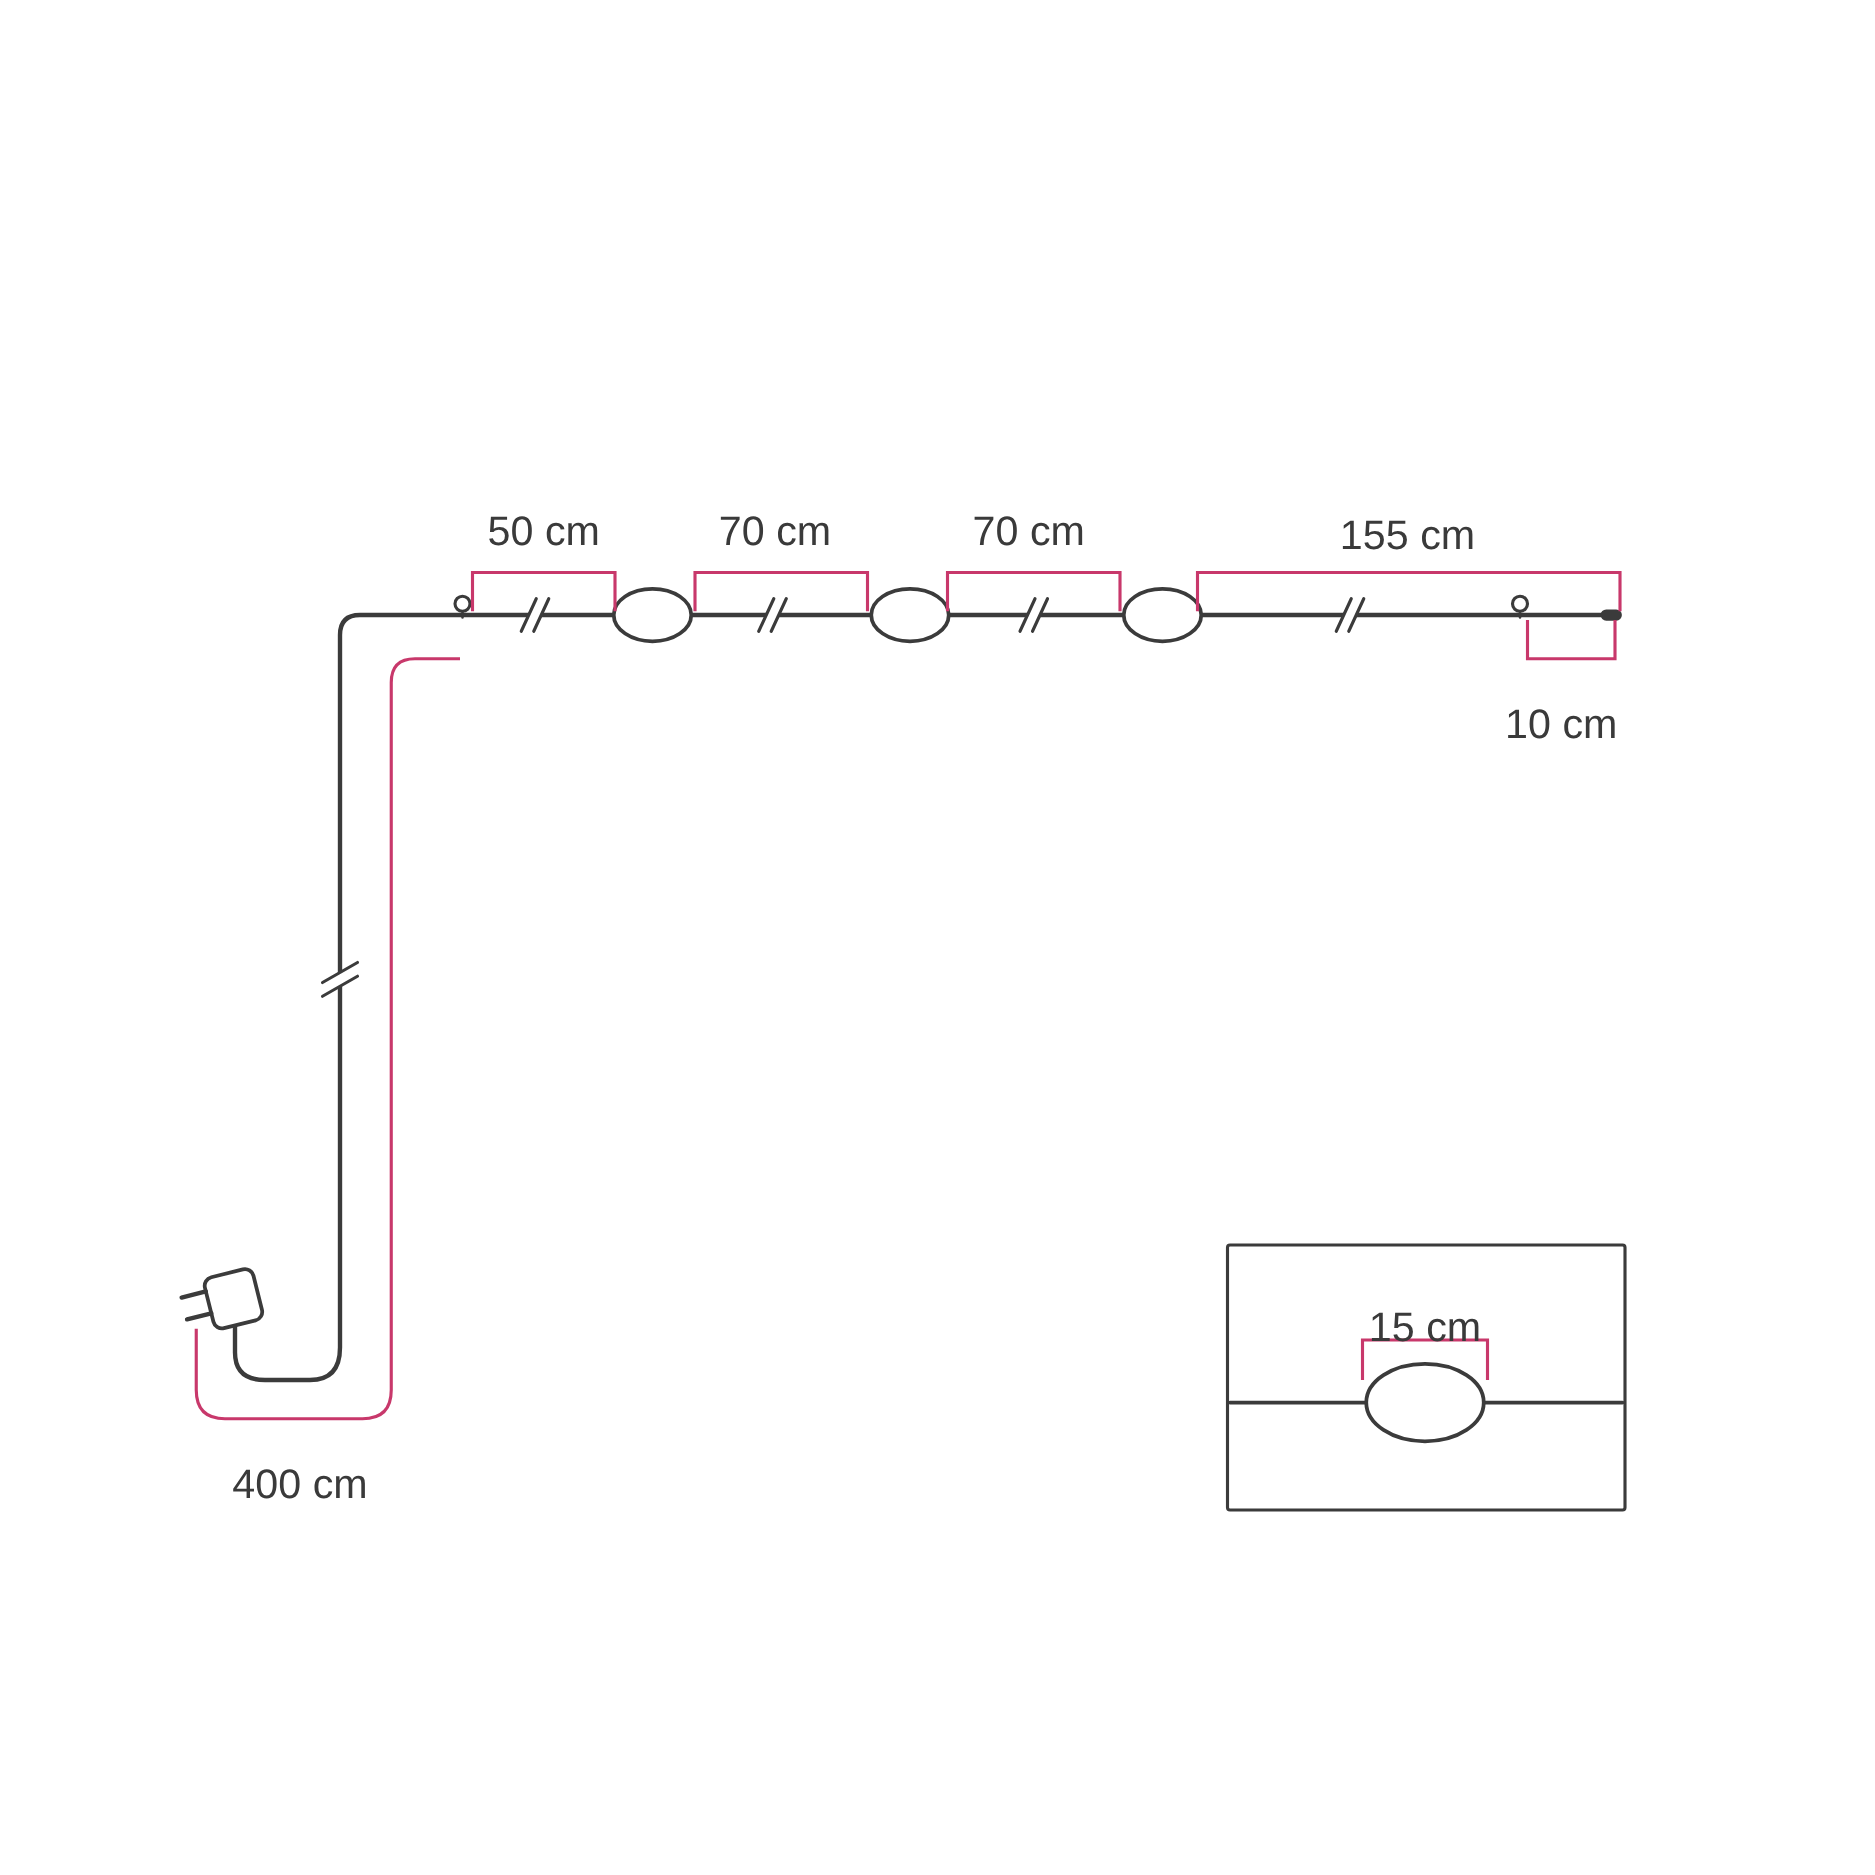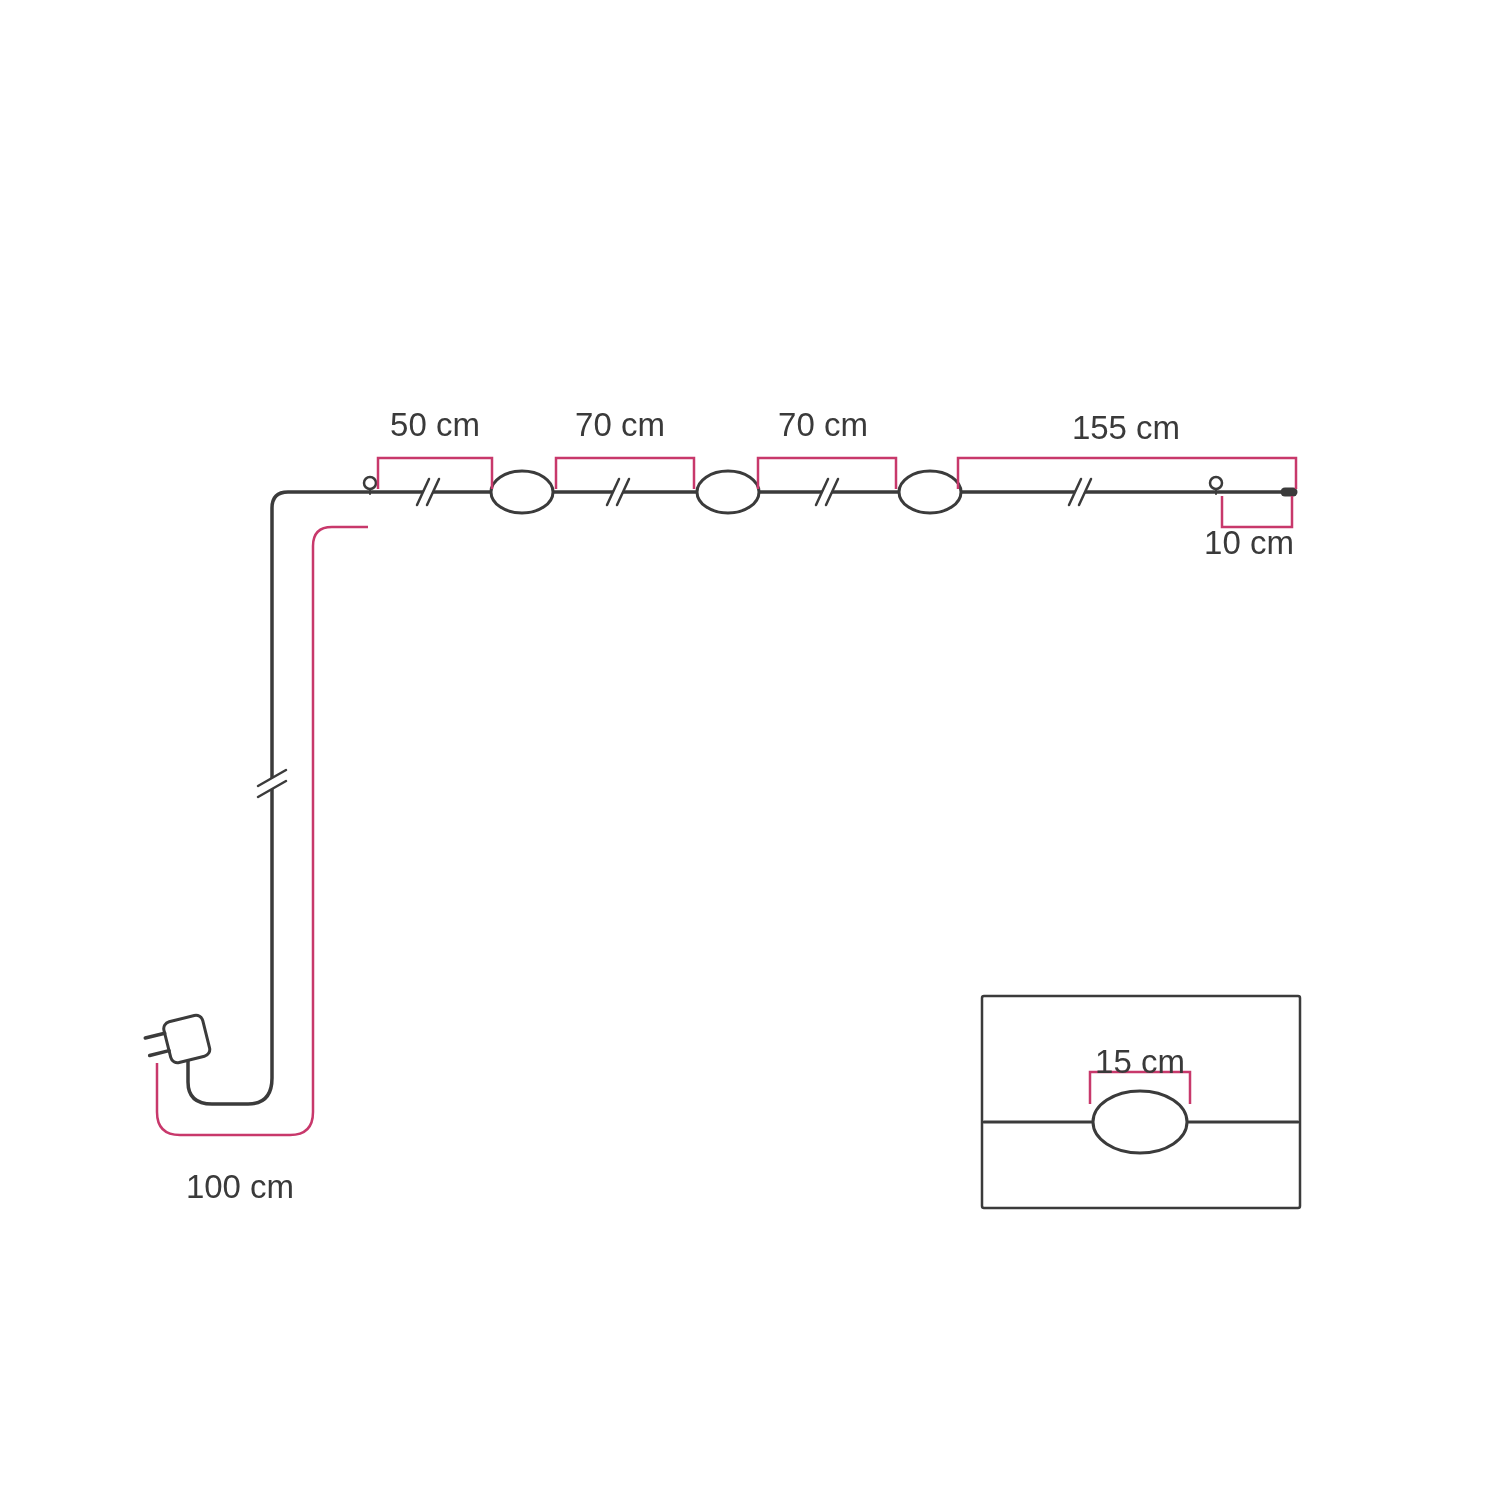--- a/index.html
+++ b/index.html
@@ -90,17 +90,17 @@
       <path d="M 1222 496 V 527 H 1292 V 496"></path>
       <path d="M 368 527 H 332 Q 313 527 313 546 V 1112 Q 313 1135 290 1135 H 180 Q 157 1135 157 1112 V 1063"></path>
       <path d="M 1090 1104 V 1072 H 1190 V 1104"></path>
     </g>
   </svg>
 
   <div class="dim-label" style="left:435px;  top:406px;">50 cm</div>
   <div class="dim-label" style="left:620px;  top:406px;">70 cm</div>
   <div class="dim-label" style="left:823px;  top:406px;">70 cm</div>
   <div class="dim-label" style="left:1126px; top:386px;margin-top:23px;">155 cm</div>
-  <div class="dim-label" style="left:1249px; top:524px;">10 cm</div>
-  <div class="dim-label" style="left:240px;  top:1168px;">100 cm</div>
+  <div class="dim-label" style="left:1249px; top:560px;">10 cm</div>
+  <div class="dim-label" style="left:240px;  top:1168px;">400 cm</div>
   <div class="dim-label" style="left:1140px; top:1043px;">15 cm</div>
 
 </div>
 
 </body></html>

